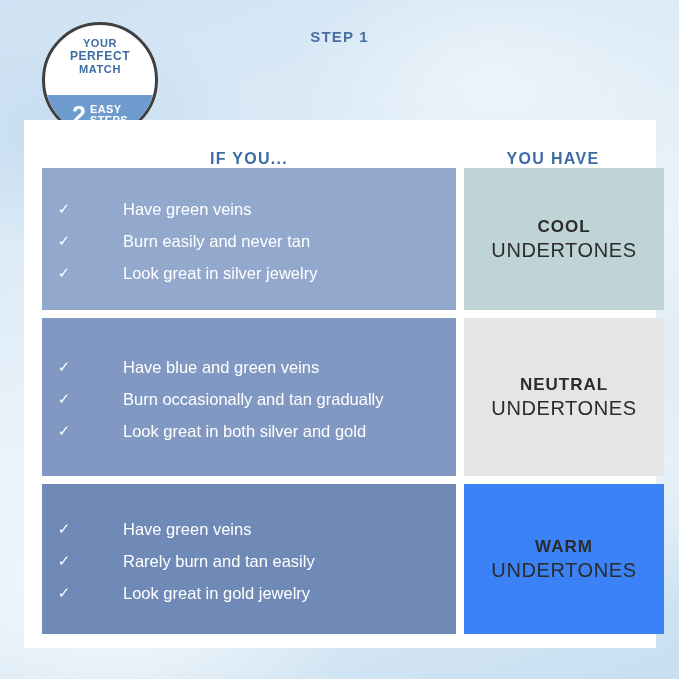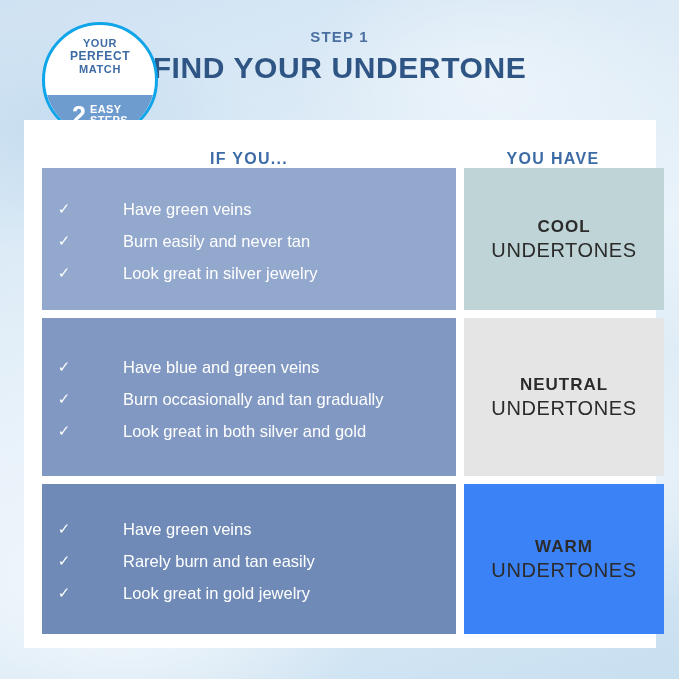--- a/index.html
+++ b/index.html
@@ -54,21 +54,21 @@
 
   
   .badge {
     position: absolute;
     top: 22px;
     left: 42px;
     width: 116px;
     height: 116px;
     border-radius: 50%;
     background: #ffffff;
-    border: 3px solid #0ea5e9;
+    border: 3px solid #404040;
     box-sizing: border-box;
     text-align: center;
     overflow: hidden;
   }
   .badge-top {
     padding-top: 12px;
     color: #3d6ba5;
     font-size: 11px;
     font-weight: bold;
     letter-spacing: 0.6px;
@@ -211,21 +211,20 @@
 </style>
 </head>
 <body>
 
 <div class="sky-overlay"></div>
 
 <div class="page">
 
   <div class="header">
     <div class="step-label">STEP 1</div>
-    <div class="main-title">FIND YOUR UNDERTONE</div>
   </div>
 
   <div class="badge">
     <div class="badge-top">
       <div>YOUR</div>
       <div class="big">PERFECT</div>
       <div>MATCH</div>
     </div>
     <div class="badge-bottom">
       <span class="badge-num">2</span>

